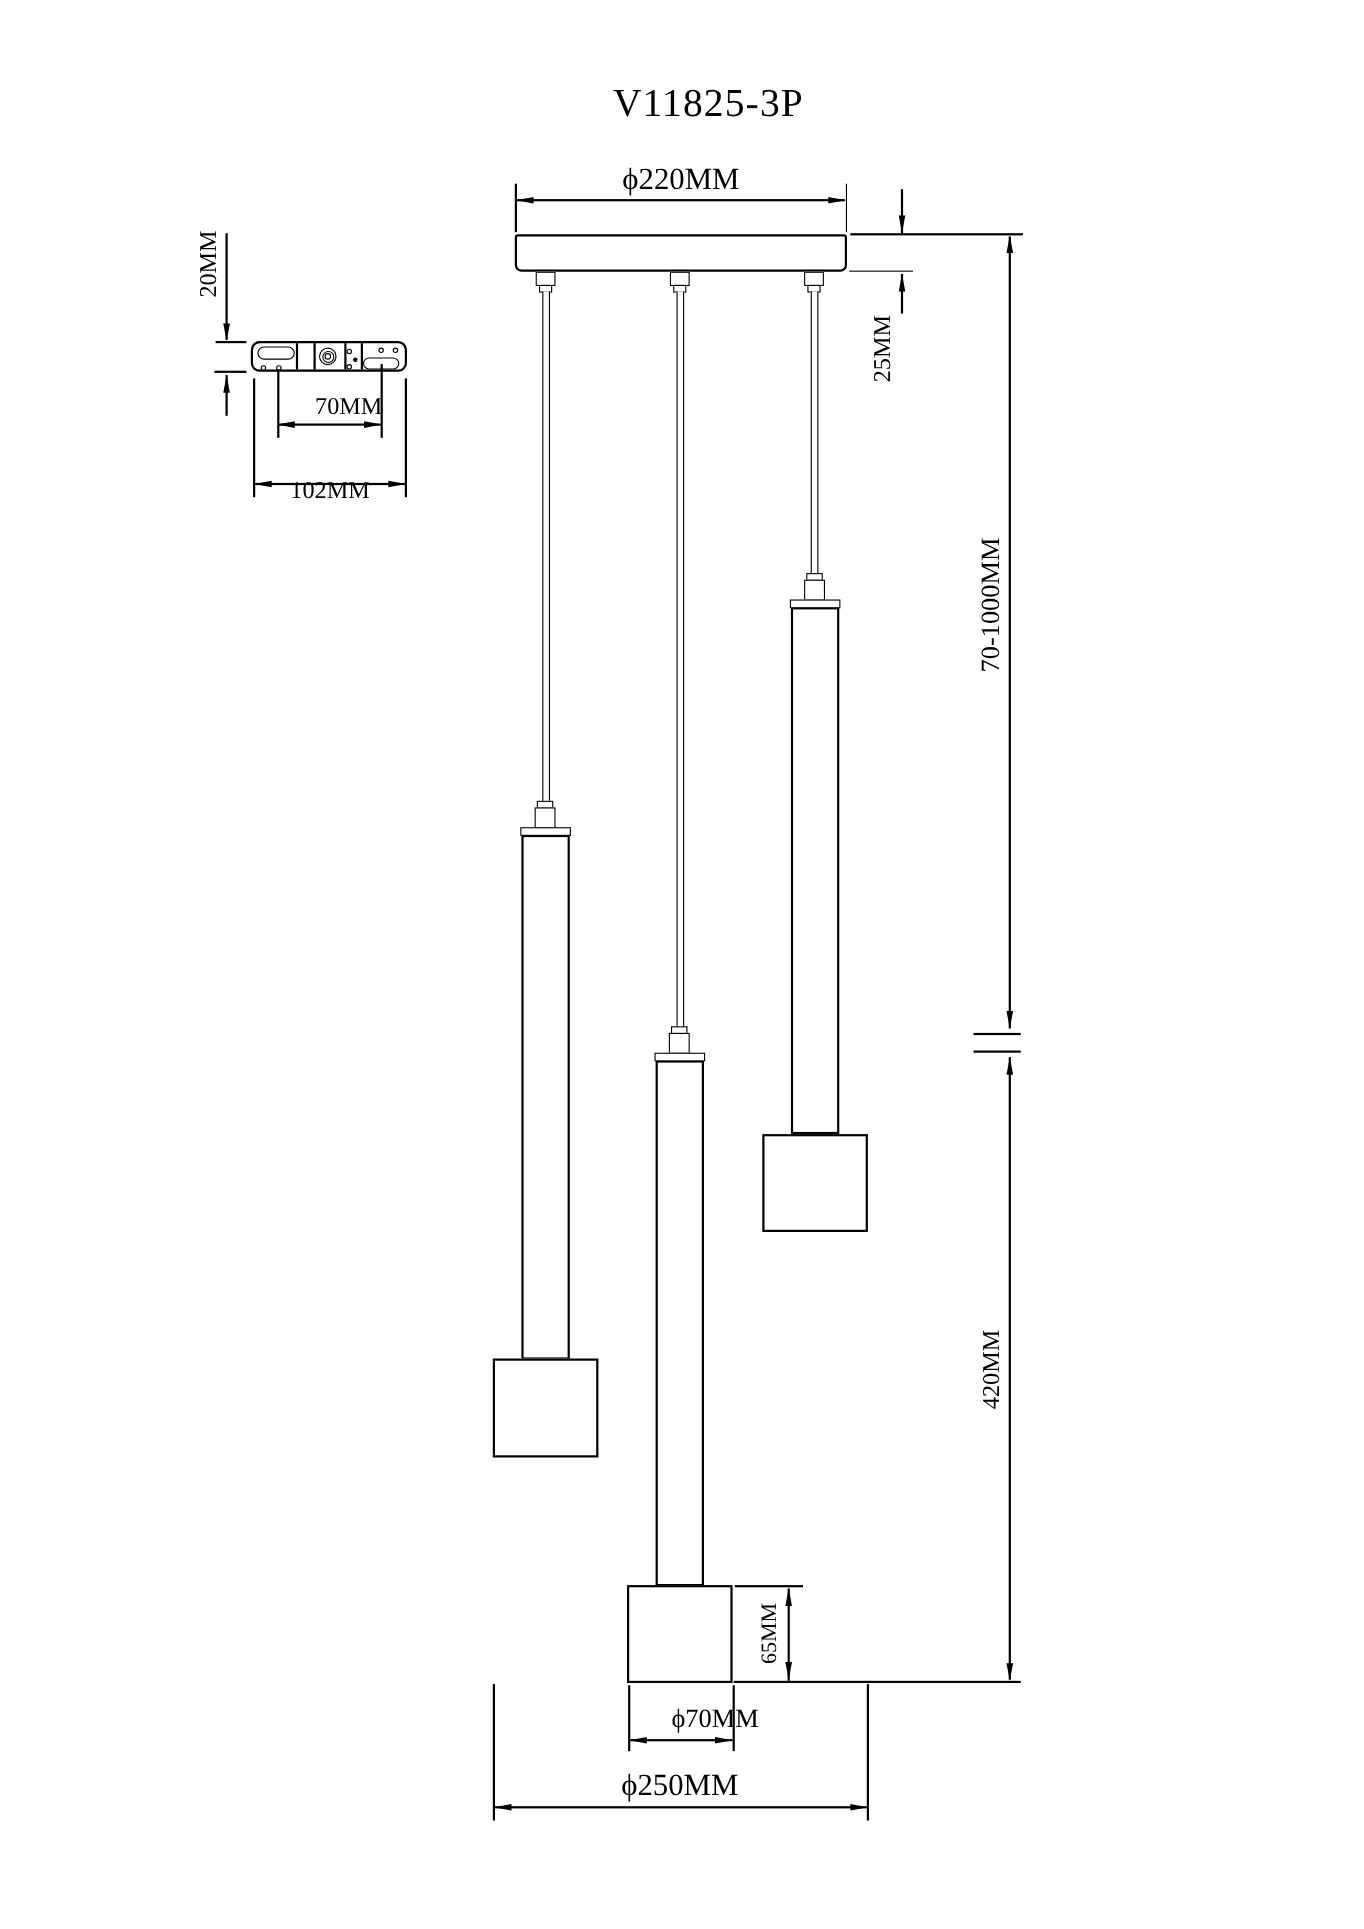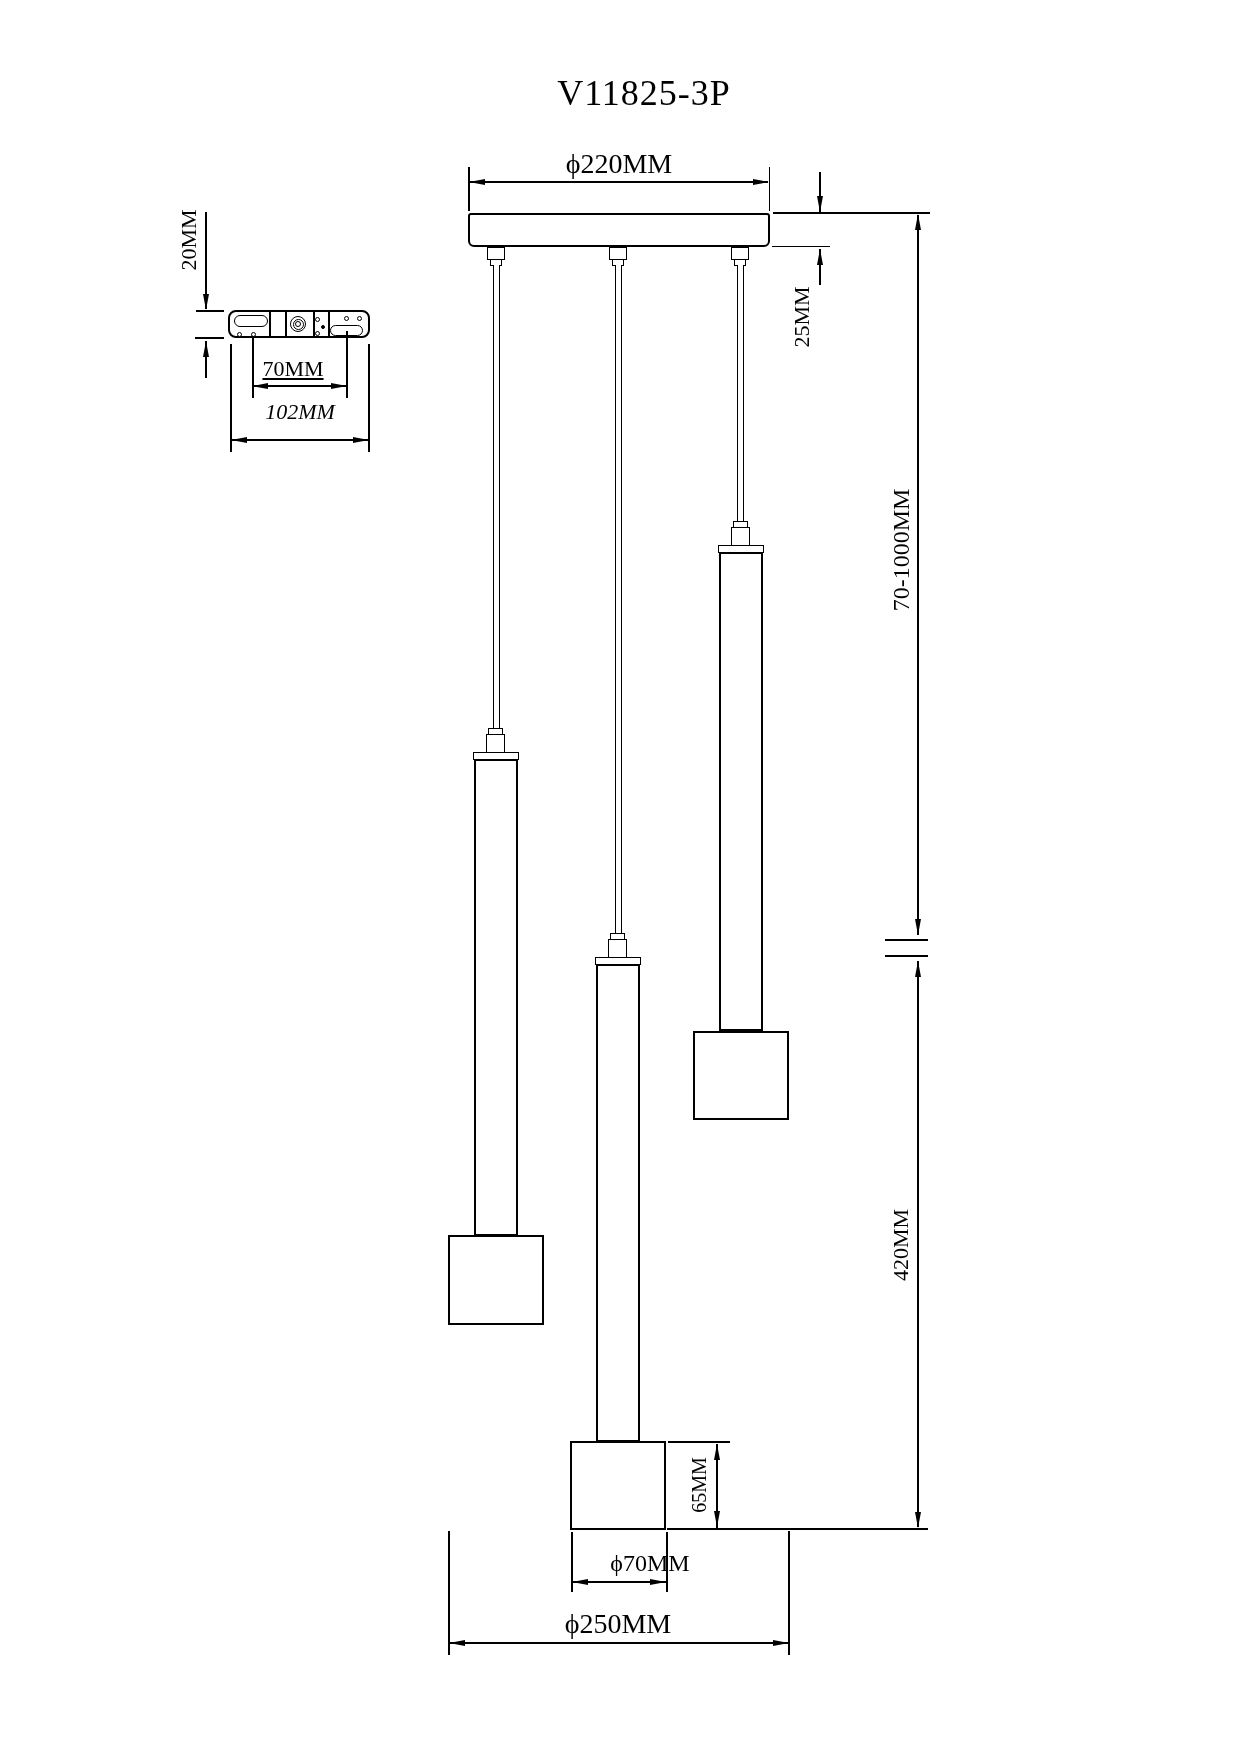--- a/index.html
+++ b/index.html
@@ -56,28 +56,28 @@
     <div class="circ" style="left:356.5px;top:315.5px;width:5px;height:5px;border-width:1.2px;"></div>
     <div class="circ" style="left:314.5px;top:316.5px;width:5px;height:5px;border-width:1.2px;"></div>
     <div class="circ" style="left:314.5px;top:330.5px;width:5px;height:5px;border-width:1.2px;"></div>
     <div class="circ" style="left:321px;top:325px;width:4px;height:4px;background:#000;"></div>
 
     <div class="vl" style="left:252px;top:336px;height:62px;"></div>
     <div class="vl" style="left:346px;top:331px;height:67px;"></div>
     <div class="hl" style="left:253px;top:385px;width:93px;"></div>
     <div class="arr l" style="left:252px;top:382.5px;"></div>
     <div class="arr r" style="left:331px;top:382.5px;"></div>
-    <div class="txt f22" style="left:293px;top:369px;text-decoration:underline;">70MM</div>
+    <div class="txt f22" style="left:317px;top:369px;">70MM</div>
 
     <div class="vl" style="left:230px;top:344px;height:108px;"></div>
     <div class="vl" style="left:368px;top:344px;height:108px;"></div>
     <div class="hl" style="left:232px;top:439px;width:136px;"></div>
     <div class="arr l" style="left:231px;top:436.5px;"></div>
     <div class="arr r" style="left:353px;top:436.5px;"></div>
-    <div class="txt f22" style="left:300px;top:412px;font-style:italic;">102MM</div>
+    <div class="txt f22" style="left:300px;top:446px;">102MM</div>
   </div>
 
   <div>
 
     <div class="vl" style="left:468px;top:167px;height:44px;"></div>
     <div class="vl" style="left:768.5px;top:167px;height:44px;"></div>
     <div class="hl" style="left:470px;top:181px;width:298px;"></div>
     <div class="arr l" style="left:469px;top:178.5px;"></div>
     <div class="arr r" style="left:753px;top:178.5px;"></div>
     <div class="txt f28" style="left:619px;top:164px;">ϕ220MM</div>

